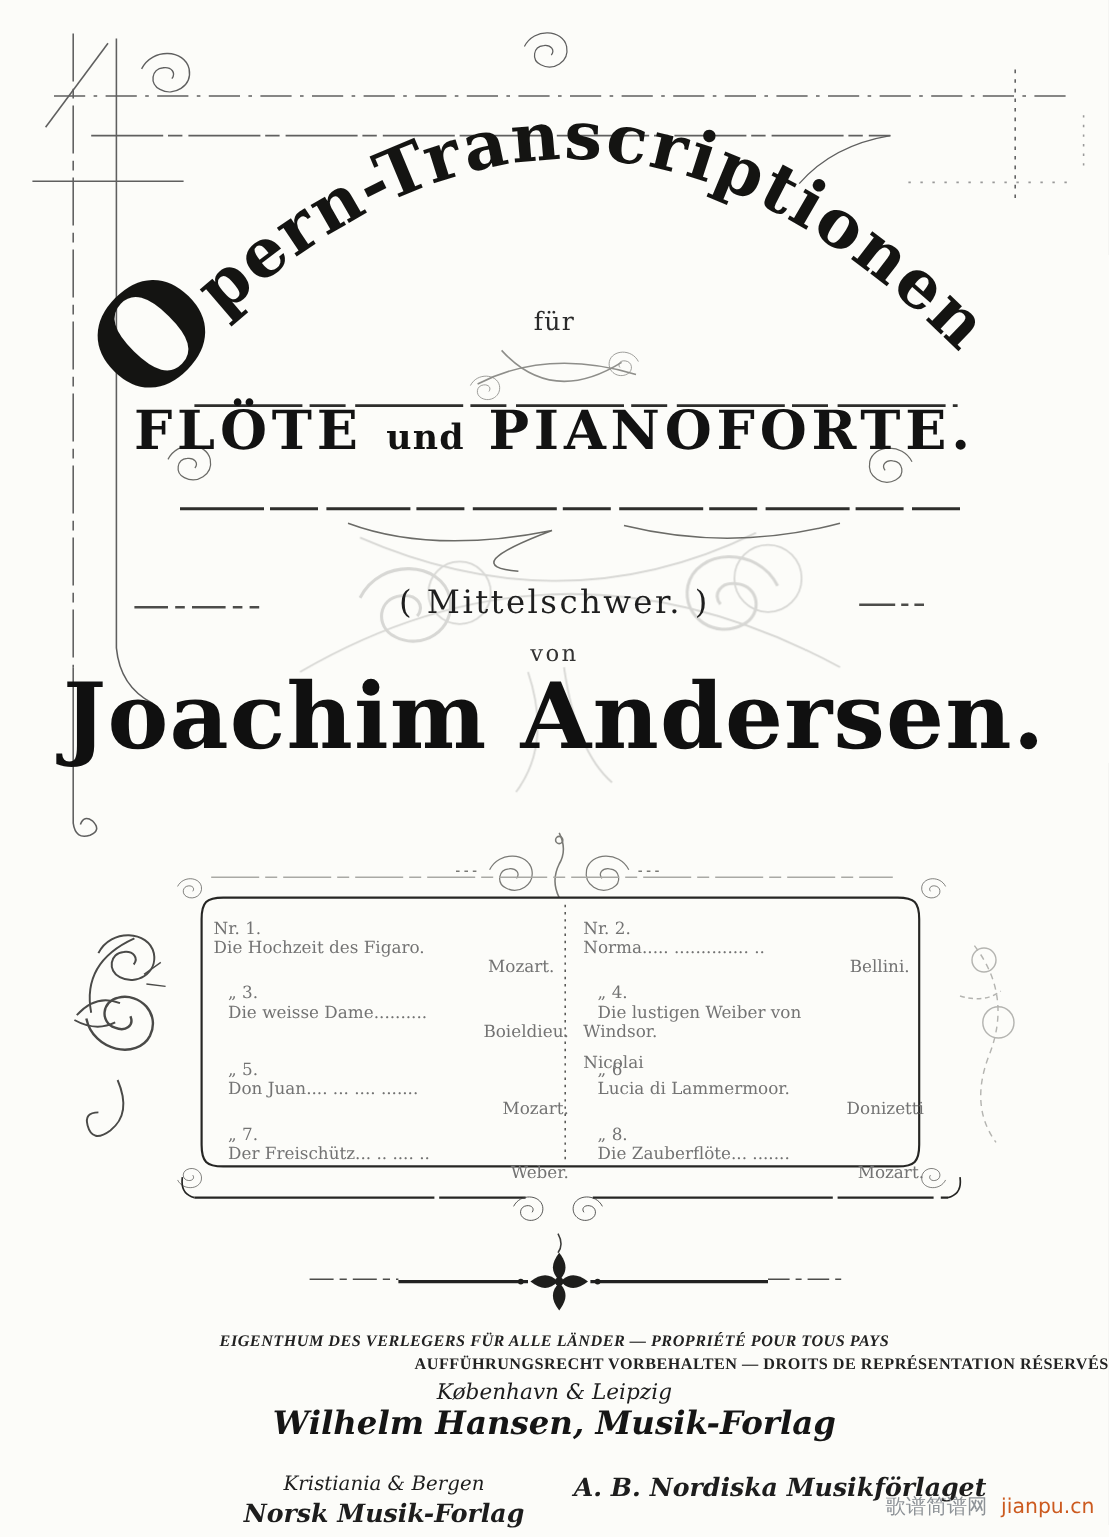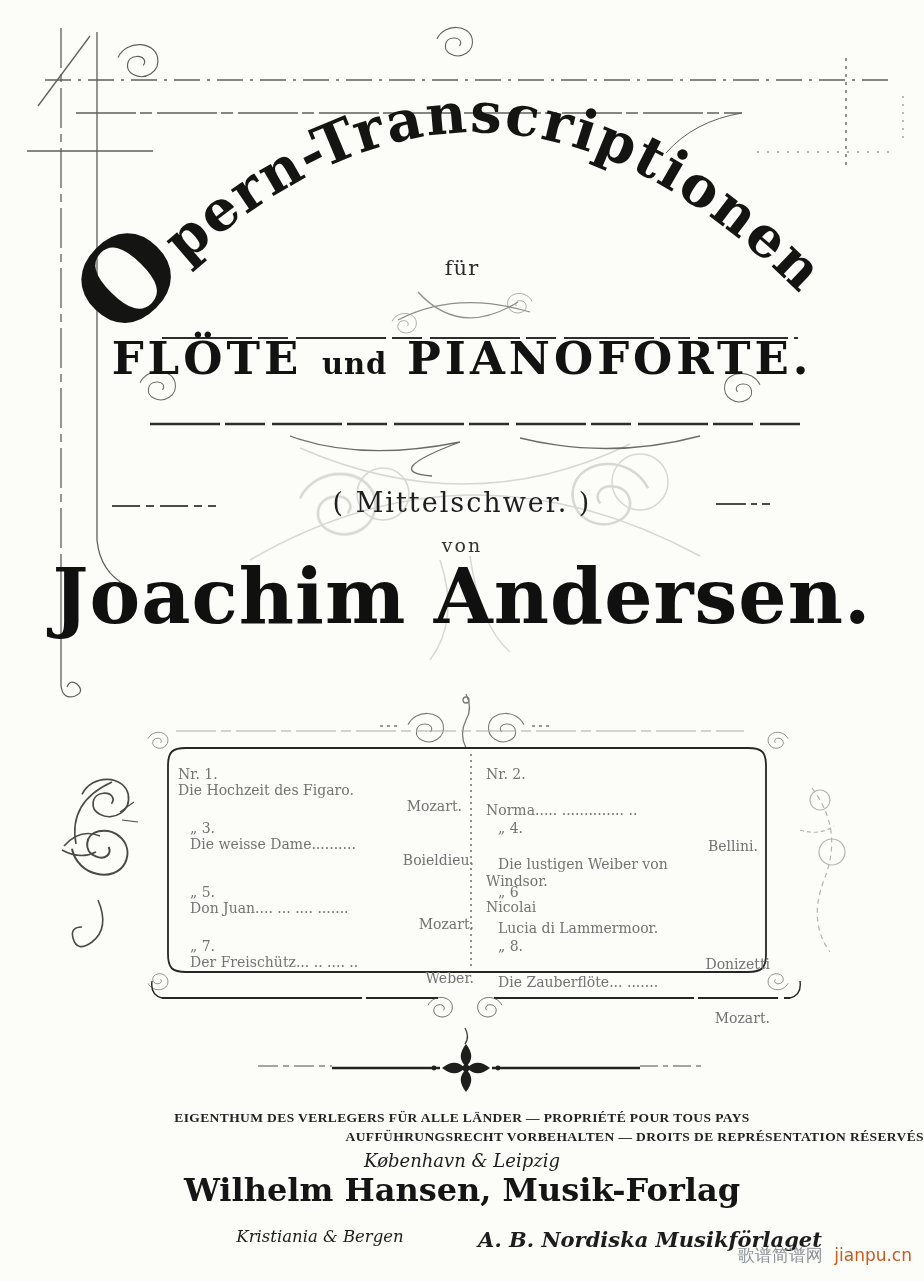--- a/index.html
+++ b/index.html
@@ -21,28 +21,28 @@
   .instr .und{font-size:29px;font-weight:bold;letter-spacing:1px;}
   .mittel{top:487px;font-size:27px;letter-spacing:2px;color:#1f1f1f;}
   .von{top:534px;font-size:19px;letter-spacing:2px;color:#333;}
   .composer-name{top:552px;font-size:76px;font-weight:bold;letter-spacing:1px;white-space:nowrap;color:#101010;}
   .opus{top:657px;font-size:27px;letter-spacing:1px;}
 
   .row{position:absolute;display:flex;align-items:baseline;font-size:14px;color:#737373;white-space:pre;flex-direction:column;}
   .row .no{margin-right:7px;}
   .row .comp{margin-left:auto;padding-left:6px;}
   .col-l{left:178px;width:284px;}
-  .col-r{left:486px;width:272px;gap:20px;}
-  .row.right2{justify-content:center;gap:10px;margin-top:21px;}
+  .col-r{left:486px;width:272px;}
+  .row.right2{justify-content:center;gap:10px;}
 
   .legal{font-family:"Liberation Serif", serif;font-weight:bold;font-size:13.5px;letter-spacing:.4px;color:#222;}
-  .legal1{top:1110px;}
+  .legal1{top:1110px;font-style:italic;}
   .legal2{top:1129px;text-align:right;}
   .cities-main{top:1150px;font-style:italic;font-size:18px;color:#1d1d1d;}
-  .pub-main{top:1171px;font-weight:600;font-size:32px;color:#151515;}
+  .pub-main{top:1171px;font-style:italic;font-weight:600;font-size:27px;color:#151515;}
   .pub-sub{position:absolute;font-style:italic;text-align:center;color:#1d1d1d;}
   .sub-cities{top:1206px;font-size:16.5px;}
   .sub-name{top:1227px;font-size:21px;font-weight:600;}
   .pos-l{left:170px;width:300px;margin-top:21px;}
   .pos-r{left:470px;width:360px;}
 
   .watermark{right:12px;bottom:14px;font-family:"DejaVu Sans", sans-serif;font-size:17px;white-space:nowrap;}
   .wm-cn{color:#8d9297;margin-top:10px;}
   .wm-url{color:#cc5a1f;font-weight:normal;margin-left:6px;}
 </style>
@@ -230,20 +230,21 @@
     <span class="no">„ 8.</span>
     <span class="title">Die Zauberflöte... .......</span>
     <span class="comp">Mozart.</span>
   </div>
 
   <div class="abs center legal legal1">EIGENTHUM DES VERLEGERS FÜR ALLE LÄNDER — PROPRIÉTÉ POUR TOUS PAYS</div>
   <div class="abs center legal legal2">AUFFÜHRUNGSRECHT VORBEHALTEN — DROITS DE REPRÉSENTATION RÉSERVÉS</div>
   <div class="abs center cities-main">København &amp; Leipzig</div>
   <div class="abs center pub-main">Wilhelm Hansen, Musik-Forlag</div>
   <div class="pub-sub sub-cities pos-l">Kristiania &amp; Bergen</div>
+  <div class="pub-sub sub-name pos-l">Norsk Musik-Forlag</div>
   <div class="pub-sub sub-name pos-r">A. B. Nordiska Musikförlaget</div>
 
   <div class="abs watermark">
     <span class="wm-cn">歌谱简谱网</span>
     <span class="wm-url">jianpu.cn</span>
   </div>
 
 </div>
 
 </body></html>

